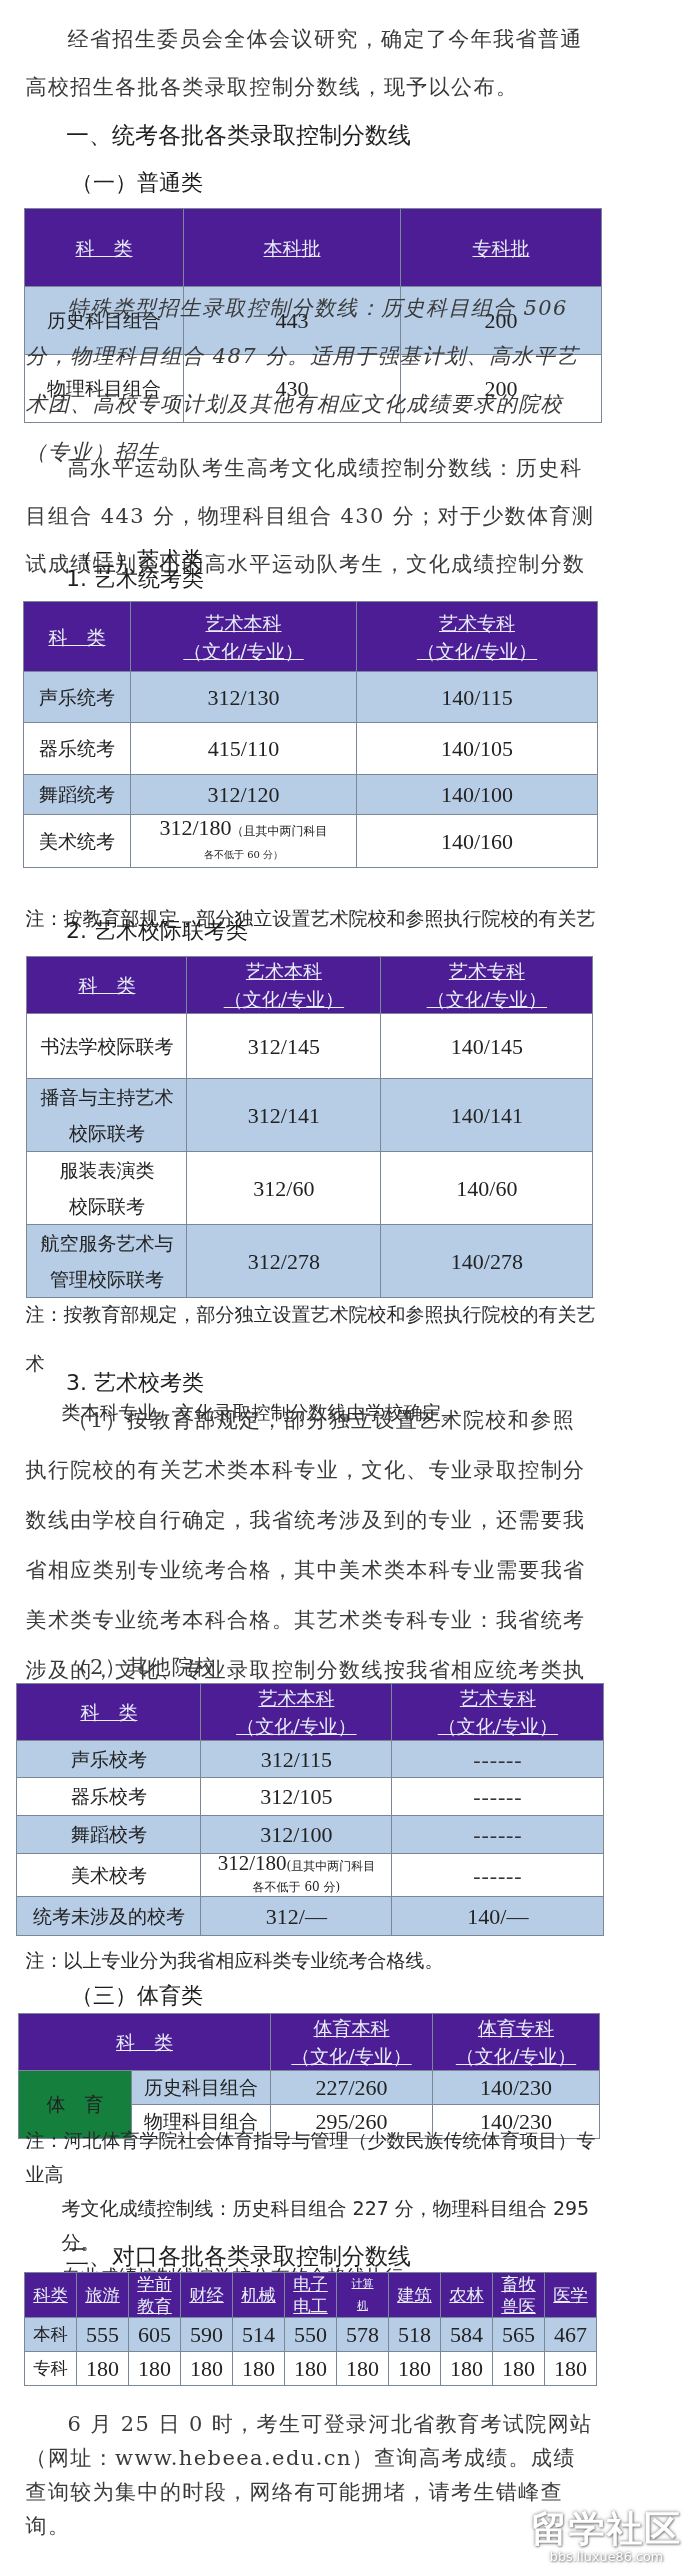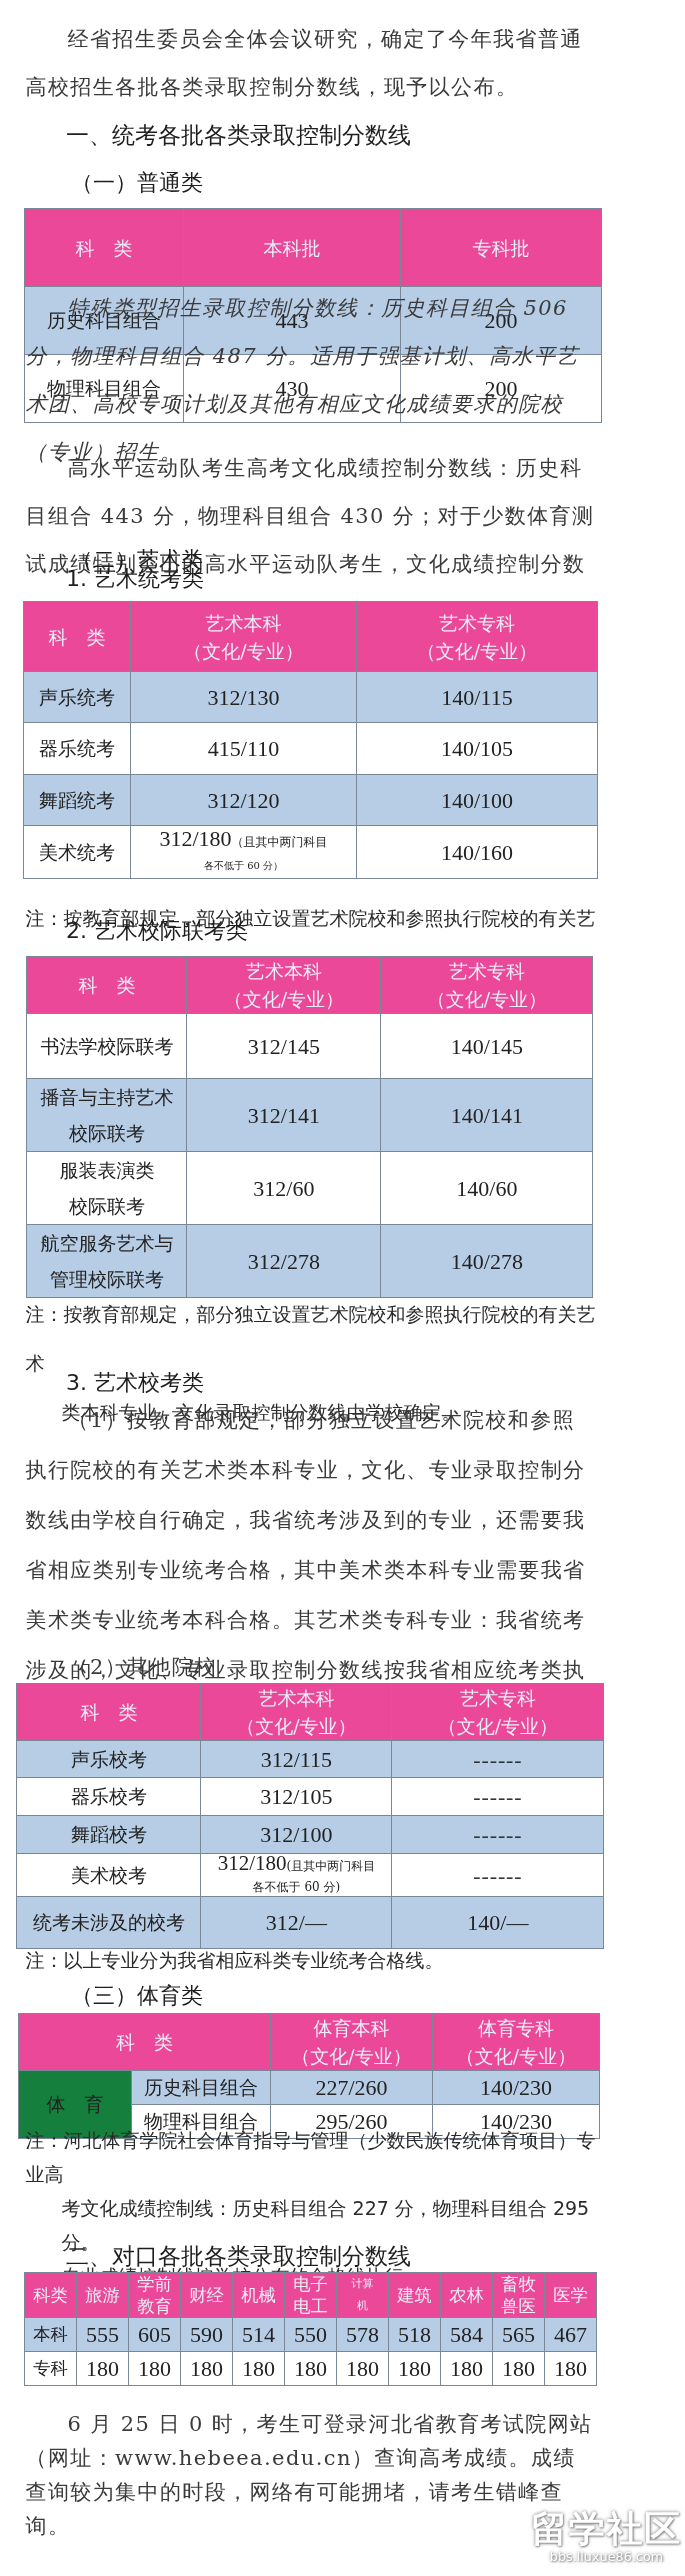--- a/index.html
+++ b/index.html
@@ -6,21 +6,21 @@
   html, body { width: 686px; height: 2576px; background: #ffffff; overflow: hidden; }
   body { position: relative; font-family: "DejaVu Serif", "Liberation Serif", serif; color: #2a2a2a; }
   .para { position: absolute; left: 25.5px; width: 571px; font-size: 21px; line-height: 48px; color: #3a3a3a; letter-spacing: 1.4px; }
   .para .ind { display: inline-block; width: 42px; }
   .h1 { position: absolute; left: 66px; font-family: "DejaVu Sans", "Liberation Sans", sans-serif; font-size: 23px; color: #1e1e1e; font-weight: 500; }
   .h2 { position: absolute; left: 71px; font-family: "DejaVu Sans", "Liberation Sans", sans-serif; font-size: 22px; color: #1e1e1e; }
   .note { position: absolute; left: 25.5px; width: 584px; font-family: "DejaVu Sans", "Liberation Sans", sans-serif; font-size: 19px; line-height: 49px; color: #2a2a2a; }
   .note .cont { padding-left: 36px; display: block; }
   table { position: absolute; border-collapse: collapse; table-layout: fixed; }
   td, th { border: 0.9px solid #7a8797; text-align: center; vertical-align: middle; font-weight: normal; }
-  th { background: #ec4899; color: #e8eef7; font-size: 19px; line-height: 28px; }
+  th { background: #4c1d95; color: #e8eef7; font-size: 19px; line-height: 28px; text-decoration: underline; }
   tr.blue td { background: #b7cde6; }
   tr.white td { background: #ffffff; }
   td { font-size: 19px; color: #222; line-height: 33px; }
   td.num { font-family: "Liberation Serif", "DejaVu Serif", serif; font-size: 22px; }
   .dash { letter-spacing: 0.9px; color: #333; }
   .watermark { position: absolute; left: 529px; top: 2509px; width: 155px; text-align: center; color: #ffffff; text-shadow: 0 0 3.6px #777, 0.9px 0.9px 1.8px #999; font-family: "DejaVu Sans", sans-serif; }
   .watermark .big { font-size: 36px; font-weight: bold; letter-spacing: 1.8px; line-height: 40px; }
   .watermark .small { font-size: 12.8px; line-height: 16.4px; }
 </style>
 </head>
@@ -77,21 +77,21 @@
   <tr class="blue" style="height:51px;">
     <td>声乐统考</td>
     <td class="num">312/130</td>
     <td class="num">140/115</td>
   </tr>
   <tr class="white" style="height:52px;">
     <td>器乐统考</td>
     <td class="num">415/110</td>
     <td class="num">140/105</td>
   </tr>
-  <tr class="blue" style="height:51px;">
+  <tr class="blue" style="height:40px;">
     <td>舞蹈统考</td>
     <td class="num">312/120</td>
     <td class="num">140/100</td>
   </tr>
   <tr class="white" style="height:53px;">
     <td>美术统考</td>
     <td style="line-height:20px;"><span class="num" style="font-family:'Liberation Serif',serif;font-size:22px;">312/180</span><span style="font-size:12px;">（且其中两门科目</span><br><span style="font-size:10px;">各不低于 60 分）</span></td>
     <td class="num">140/160</td>
   </tr>
 </tbody>
@@ -174,21 +174,21 @@
   <tr class="blue" style="height:38px;">
     <td>舞蹈校考</td>
     <td class="num">312/100</td>
     <td class="num dash">------</td>
   </tr>
   <tr class="white" style="height:42px;">
     <td>美术校考</td>
     <td style="line-height:18px;"><span style="font-family:'Liberation Serif',serif;font-size:21px;">312/180</span><span style="font-size:12px;">(且其中两门科目</span><br><span style="font-size:12px;">各不低于 60 分)</span></td>
     <td class="num dash">------</td>
   </tr>
-  <tr class="blue" style="height:52px;">
+  <tr class="blue" style="height:39px;">
     <td>统考未涉及的校考</td>
     <td class="num">312/—</td>
     <td class="num">140/—</td>
   </tr>
 </tbody>
   </table>
 
 <div class="note" style="top:1936px;">
   <span>注：以上专业分为我省相应科类专业统考合格线。</span>
 </div>

